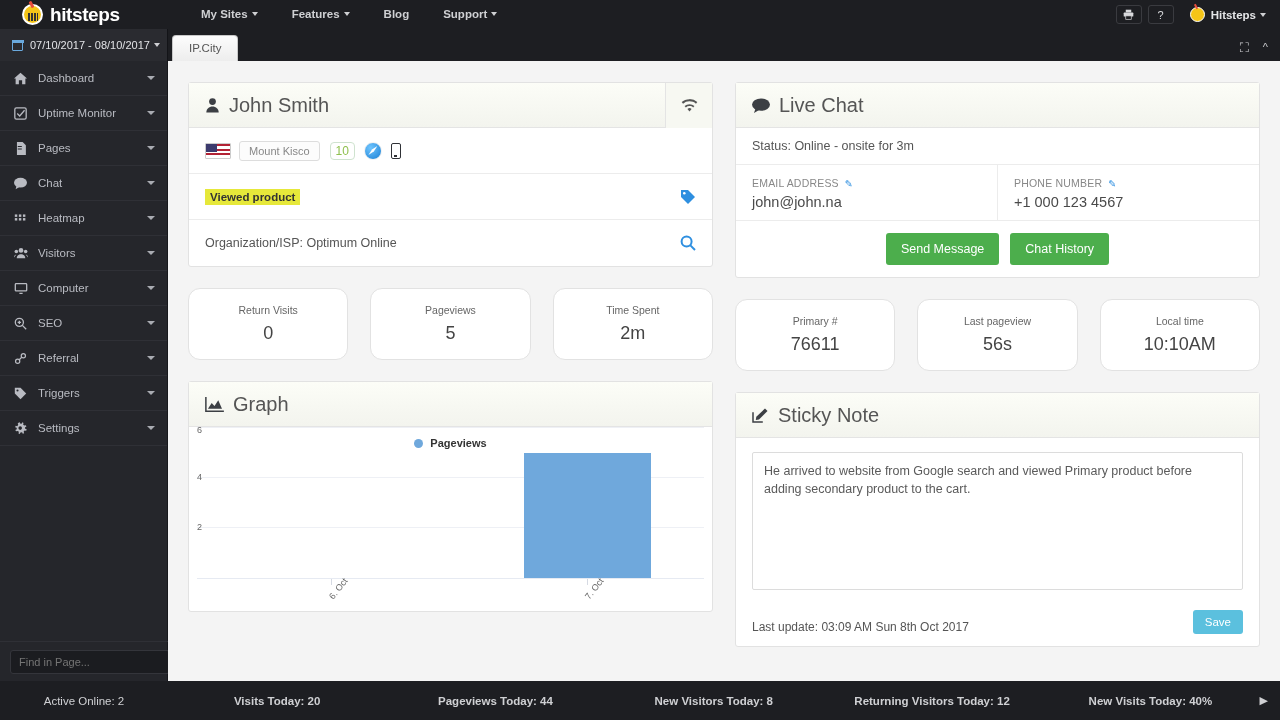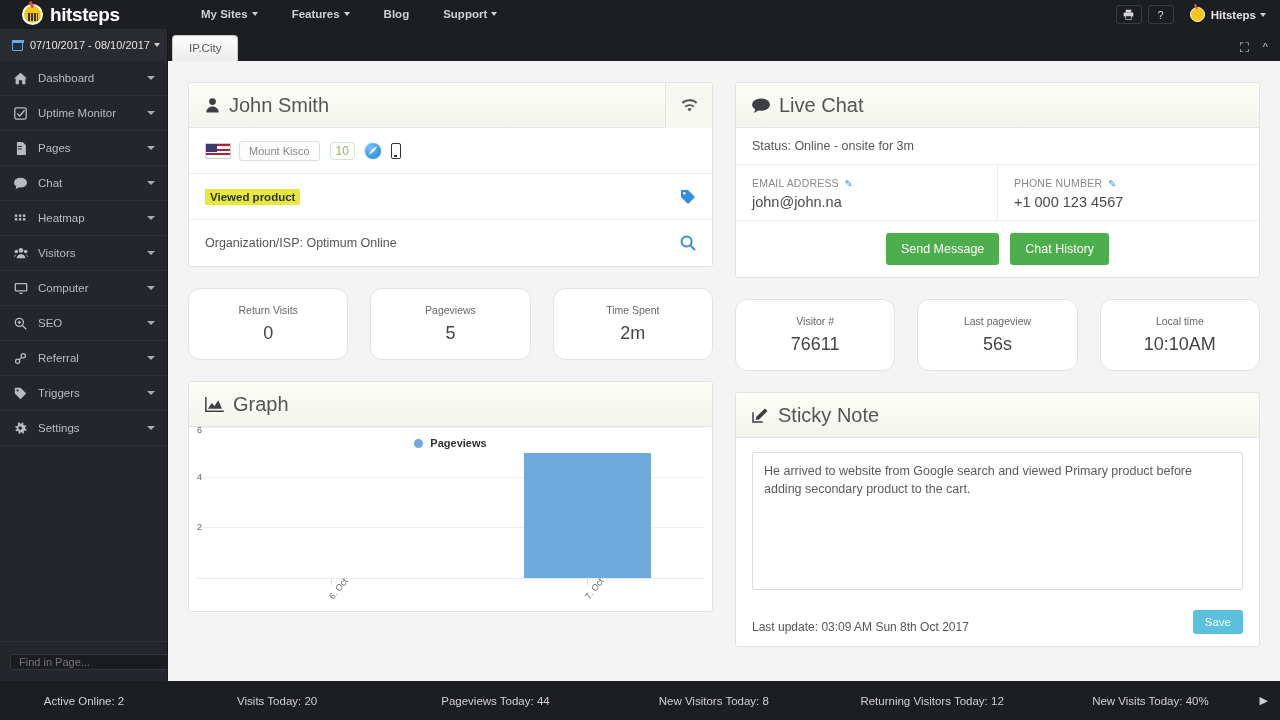--- a/index.html
+++ b/index.html
@@ -106,21 +106,21 @@
   .side-caret {
     width: 0; height: 0; border-left: 4px solid transparent;
     border-right: 4px solid transparent; border-top: 4.5px solid #a9abb2;
   }
   .side-bottom {
     position: absolute; bottom: 0; left: 0; width: 168px; height: 40px;
     display: flex; align-items: center; padding: 0 10px; gap: 7px;
     border-top: 1px solid #2f3036;
   }
   .find-input {
-    flex: 1; height: 16px; background: #1b1c20; border: 1px solid #34353b;
+    flex: 1; height: 24px; background: #1b1c20; border: 1px solid #34353b;
     border-radius: 3px; color: #9a9ca3; font-size: 11px; padding: 0 8px;
     font-family: "Liberation Sans", sans-serif; outline: none;
   }
   .collapse-btn {
     width: 26px; height: 24px; background: #1b1c20; border: 1px solid #34353b;
     border-radius: 3px; color: #c3c4c9; font-size: 11px;
     display: flex; align-items: center; justify-content: center; cursor: pointer;
   }
 
   
@@ -261,21 +261,21 @@
     margin-left: auto; background: #5bc0de; color: #fff; border: none;
     border-radius: 3px; font-size: 11.5px; padding: 6px 12px; cursor: pointer;
     font-family: "Liberation Sans", sans-serif;
   }
 
   
   .footer {
     position: absolute; bottom: 0; left: 0; width: 1280px; height: 39px;
     background: #1d1e22; display: flex; align-items: center;
   }
-  .foot-items { flex: 1; display: flex; align-items: center; }
+  .foot-items { flex: 1; display: flex; align-items: center; font-weight: bold; }
   .foot-item { flex: 1; text-align: center; color: #cfd0d3; font-size: 11.5px; }
   .foot-first { width: 168px; text-align: center; color: #cfd0d3; font-size: 11.5px; }
   .foot-arrow { color: #cfd0d3; font-size: 11px; padding-right: 12px; cursor: pointer; }
 </style>
 </head>
 <body>
 
 <div class="topbar">
   <div class="brand">
     <div class="brand-logo"></div>
@@ -606,21 +606,21 @@
         </div>
 
         <div class="chat-actions">
           <button class="btn-green">Send Message</button>
           <button class="btn-green">Chat History</button>
         </div>
       </div>
 
       <div class="stats-row">
         <div class="stat-box">
-          <span class="stat-label">Visitor #</span>
+          <span class="stat-label">Primary #</span>
           <span class="stat-value">76611</span>
         </div>
         <div class="stat-box">
           <span class="stat-label">Last pageview</span>
           <span class="stat-value">56s</span>
         </div>
         <div class="stat-box">
           <span class="stat-label">Local time</span>
           <span class="stat-value">10:10AM</span>
         </div>

